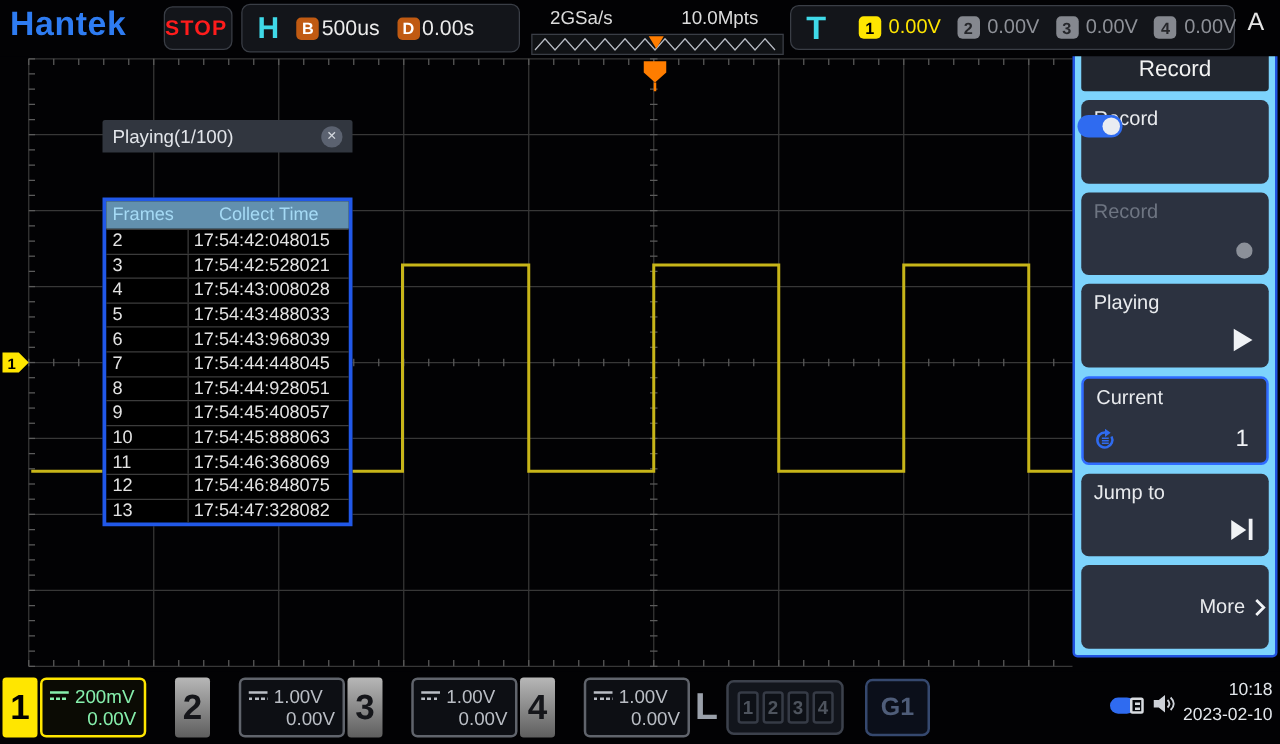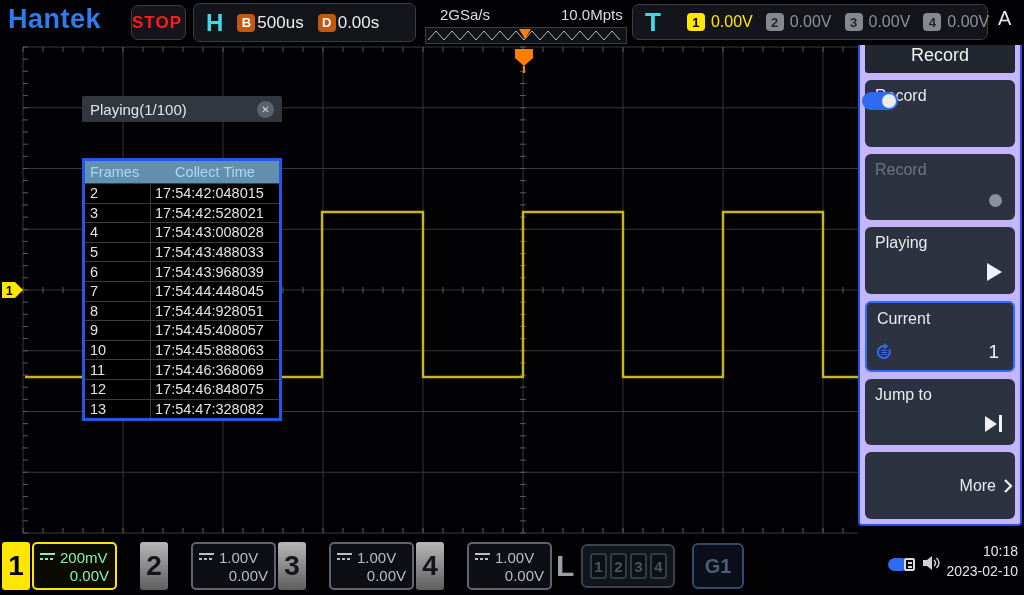--- a/index.html
+++ b/index.html
@@ -14,21 +14,21 @@
   .tbox { position:absolute; background:#13151a; border:1px solid #3a3e46; border-radius:7px; }
   .stop-box { left:131px; top:5px; width:55px; height:35px; display:flex; align-items:center; justify-content:flex-start; }
   .stop-label { color:#ff1c1c; font-weight:bold; font-size:17px; letter-spacing:1px; }
   .h-box { left:193px; top:3px; width:223px; height:39px; display:flex; align-items:center; padding:0 12px; }
   .h-label { color:#3fd9e8; font-size:24px; font-weight:bold; margin-right:14px; }
   .oval-badge { width:18px; height:18px; border-radius:4px; background:#c05a12; color:#fff;
     font-size:13px; font-weight:bold; display:flex; align-items:center; justify-content:center; flex:none; }
   .hb-val { font-size:17px; color:#ececec; margin:0 14px 0 2px; }
   .hb-val:last-child { margin-right:0; }
   .srate { position:absolute; left:440px; top:6px; font-size:15px; color:#dcdcdc; }
-  .mpts  { position:absolute; left:561px; top:6px; font-size:15px; color:#dcdcdc; }
+  .mpts  { position:absolute; left:545px; top:6px; font-size:15px; color:#dcdcdc; }
   .membar { position:absolute; left:425px; top:27px; width:202px; height:17px;
     background:#101215; border:1px solid #3a3e46; }
   .t-box { left:632px; top:4px; width:356px; height:36px; display:flex; align-items:center; padding:0 12px; gap:13px; }
   .t-label { color:#3fd9e8; font-size:26px; font-weight:bold; }
   .trig-src { display:flex; align-items:center; gap:6px; }
   .src-badge { width:18px; height:18px; border-radius:4px; font-weight:bold; font-size:13px;
     display:flex; align-items:center; justify-content:center; }
   .trig-src.on  .src-badge { background:#ffe600; color:#000; }
   .trig-src.off .src-badge { background:#85888f; color:#26272b; }
   .src-val { font-size:16px; }
@@ -47,21 +47,21 @@
   .dlg-table { border:3px solid #2158e8; background:#000;margin-top:36px; }
   .dlg-head { height:22px; background:#6290ae; display:flex; align-items:center; color:#a5daf5; font-size:14.5px; }
   .hd-frames { width:66px; padding-left:5px; }
   .hd-time { flex:1; text-align:center; }
   .dlg-row { height:19.6px; display:flex; align-items:stretch; border-top:1px solid #3c3c3c;
     font-size:14.5px; color:#e3e3e3; }
   .cell-frame { width:66px; padding-left:5px; border-right:1px solid #3c3c3c; display:flex; align-items:center; }
   .cell-time  { flex:1; padding-left:4px; display:flex; align-items:center; }
   
   .sidebar { position:absolute; left:858px; top:30px; width:164px; height:496px; z-index:6;
-    background:#c4b5fd; border:2px solid #2152e0; border-radius:4px; padding:5px;
+    background:#7dd3fc; border:2px solid #2152e0; border-radius:4px; padding:5px;
     display:flex; flex-direction:column; gap:7px; }
   .sb-title { height:36px; flex:none; background:#22262f; border-radius:3px;
     display:flex; align-items:center; justify-content:center; font-size:18px; color:#f2f2f2; }
   .sb-item { flex:1; background:#2c3240; border-radius:6px; position:relative; padding:7px 10px; }
   .sb-item.selected { border:2px solid #2f6bff; }
   .sb-label { font-size:16px; color:#e9ebee; }
   .sb-label.disabled { color:#6e7582; }
   .sb-ctl { position:absolute; right:13px; bottom:13px; }
   .sb-value { position:absolute; right:14px; bottom:7px; font-size:19px; color:#f0f2f5; }
   .knob-pos { position:absolute; left:8px; bottom:9px; }

